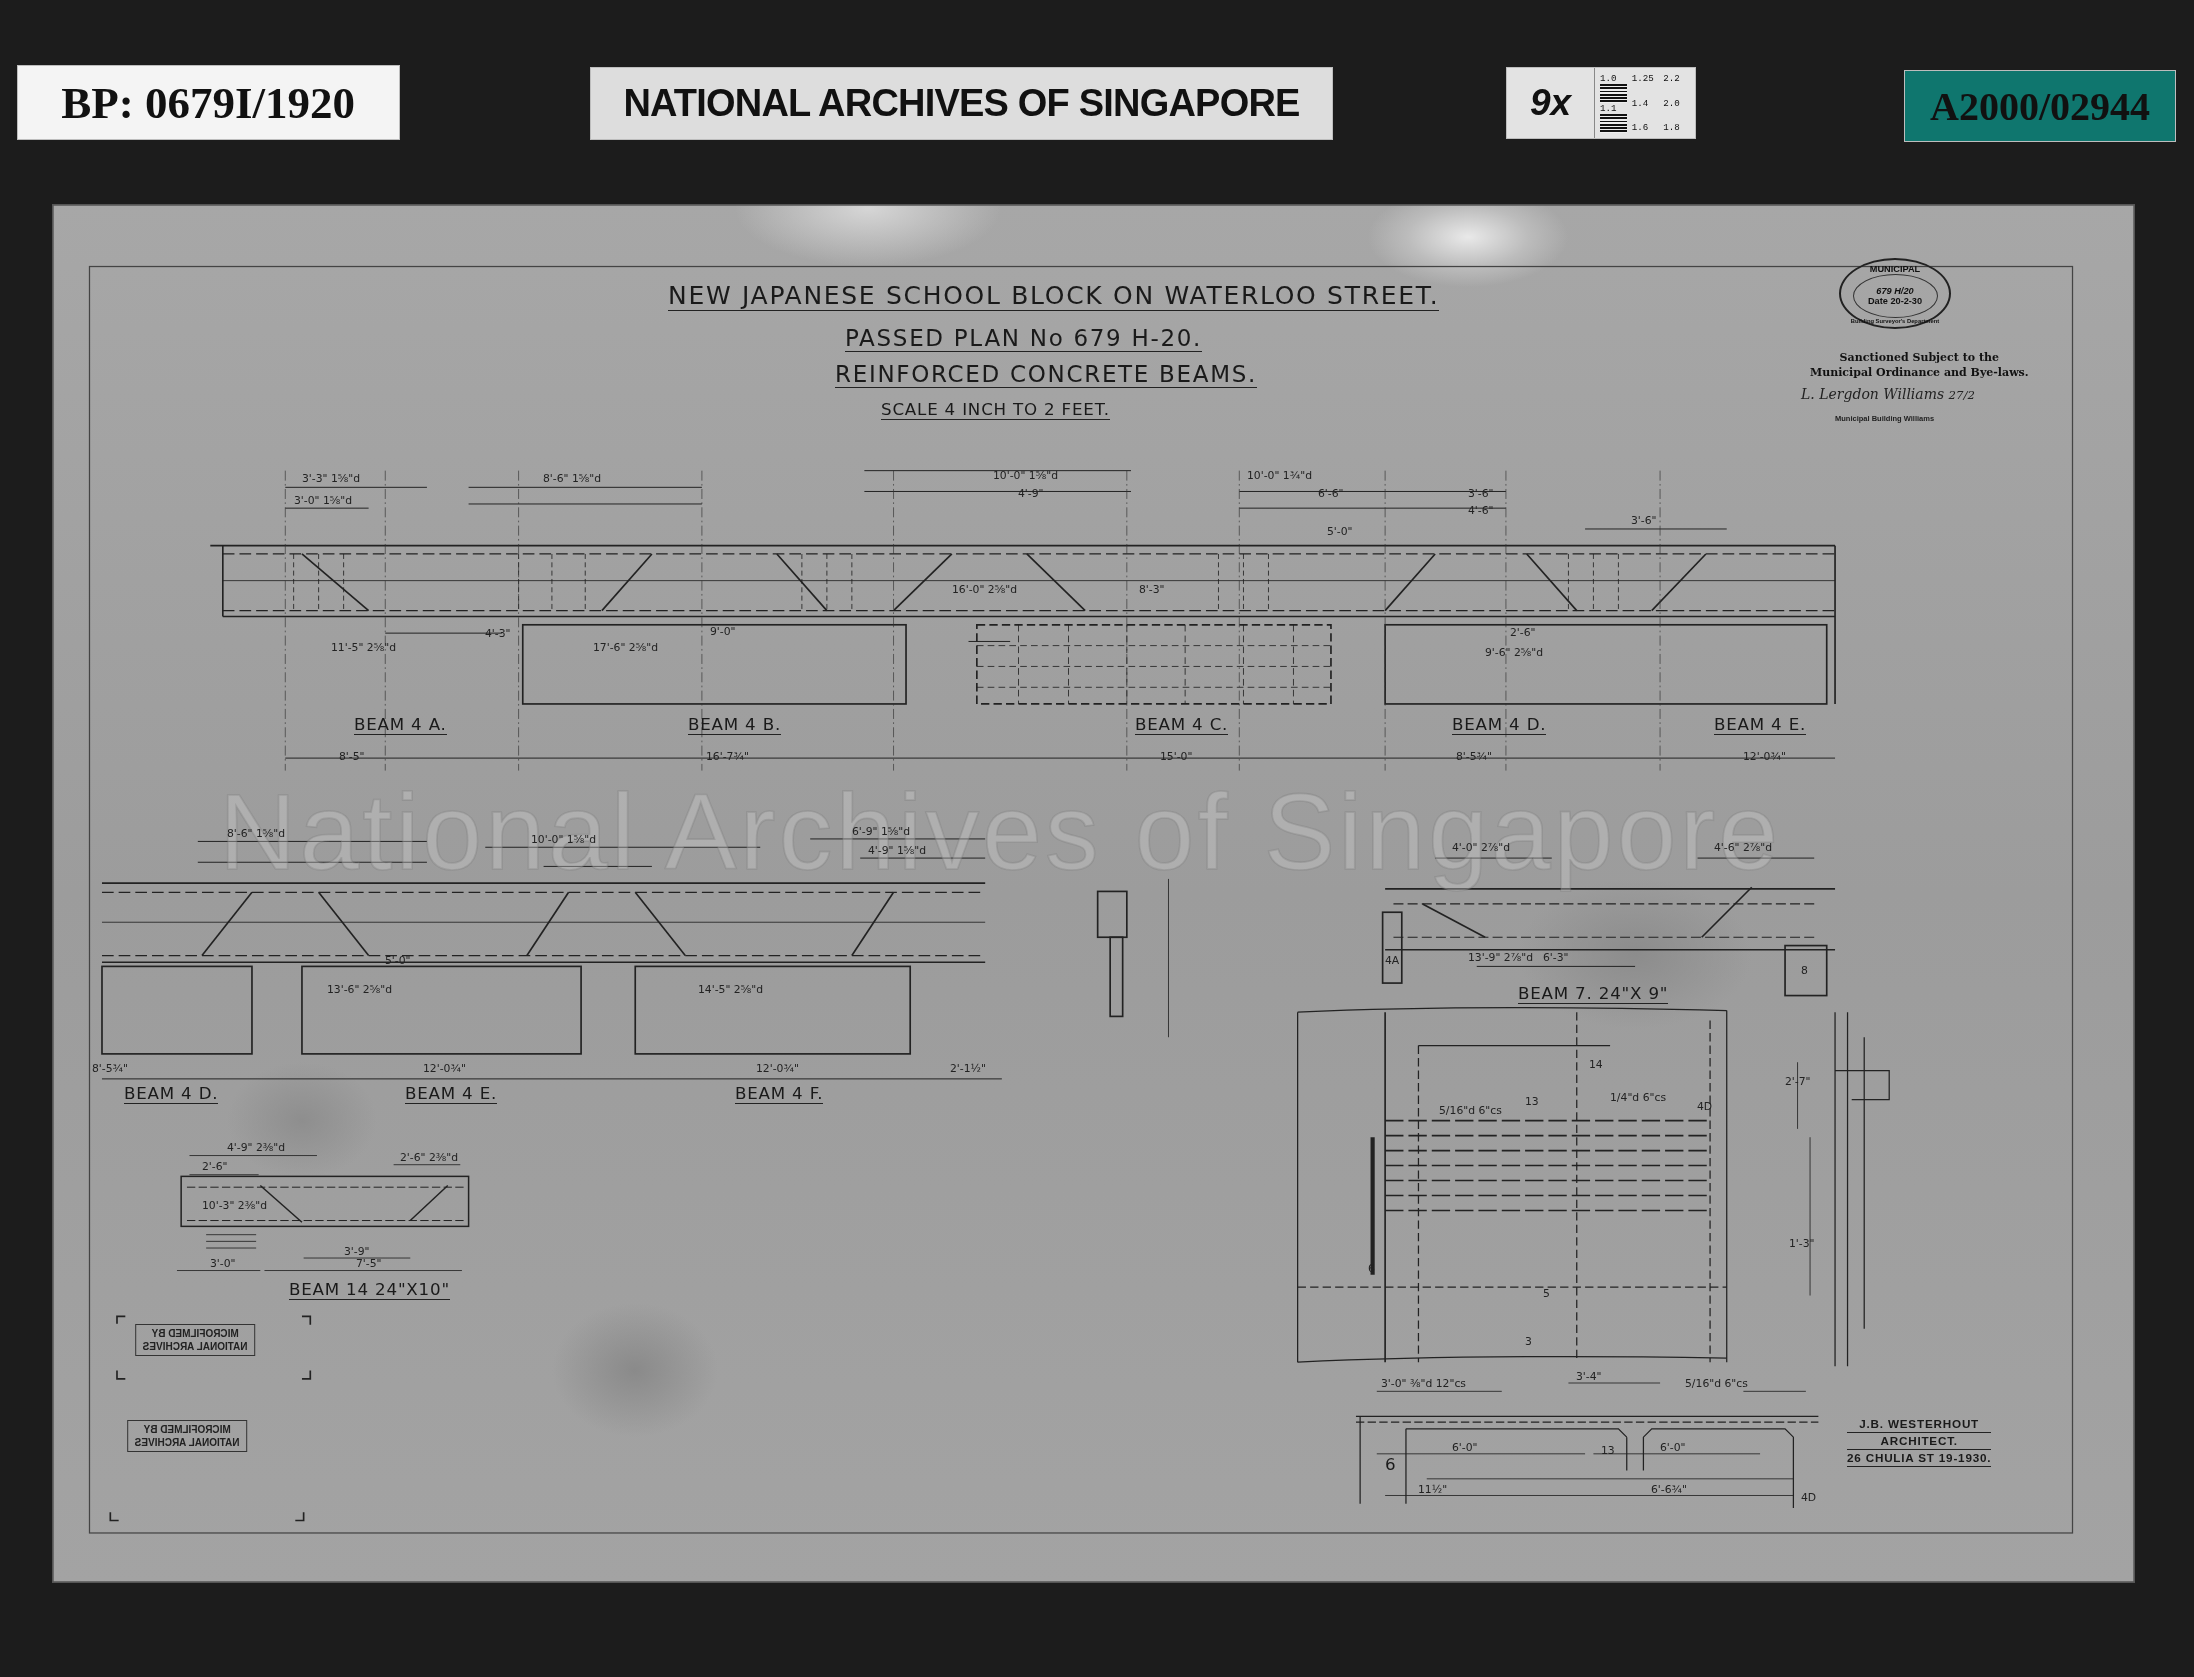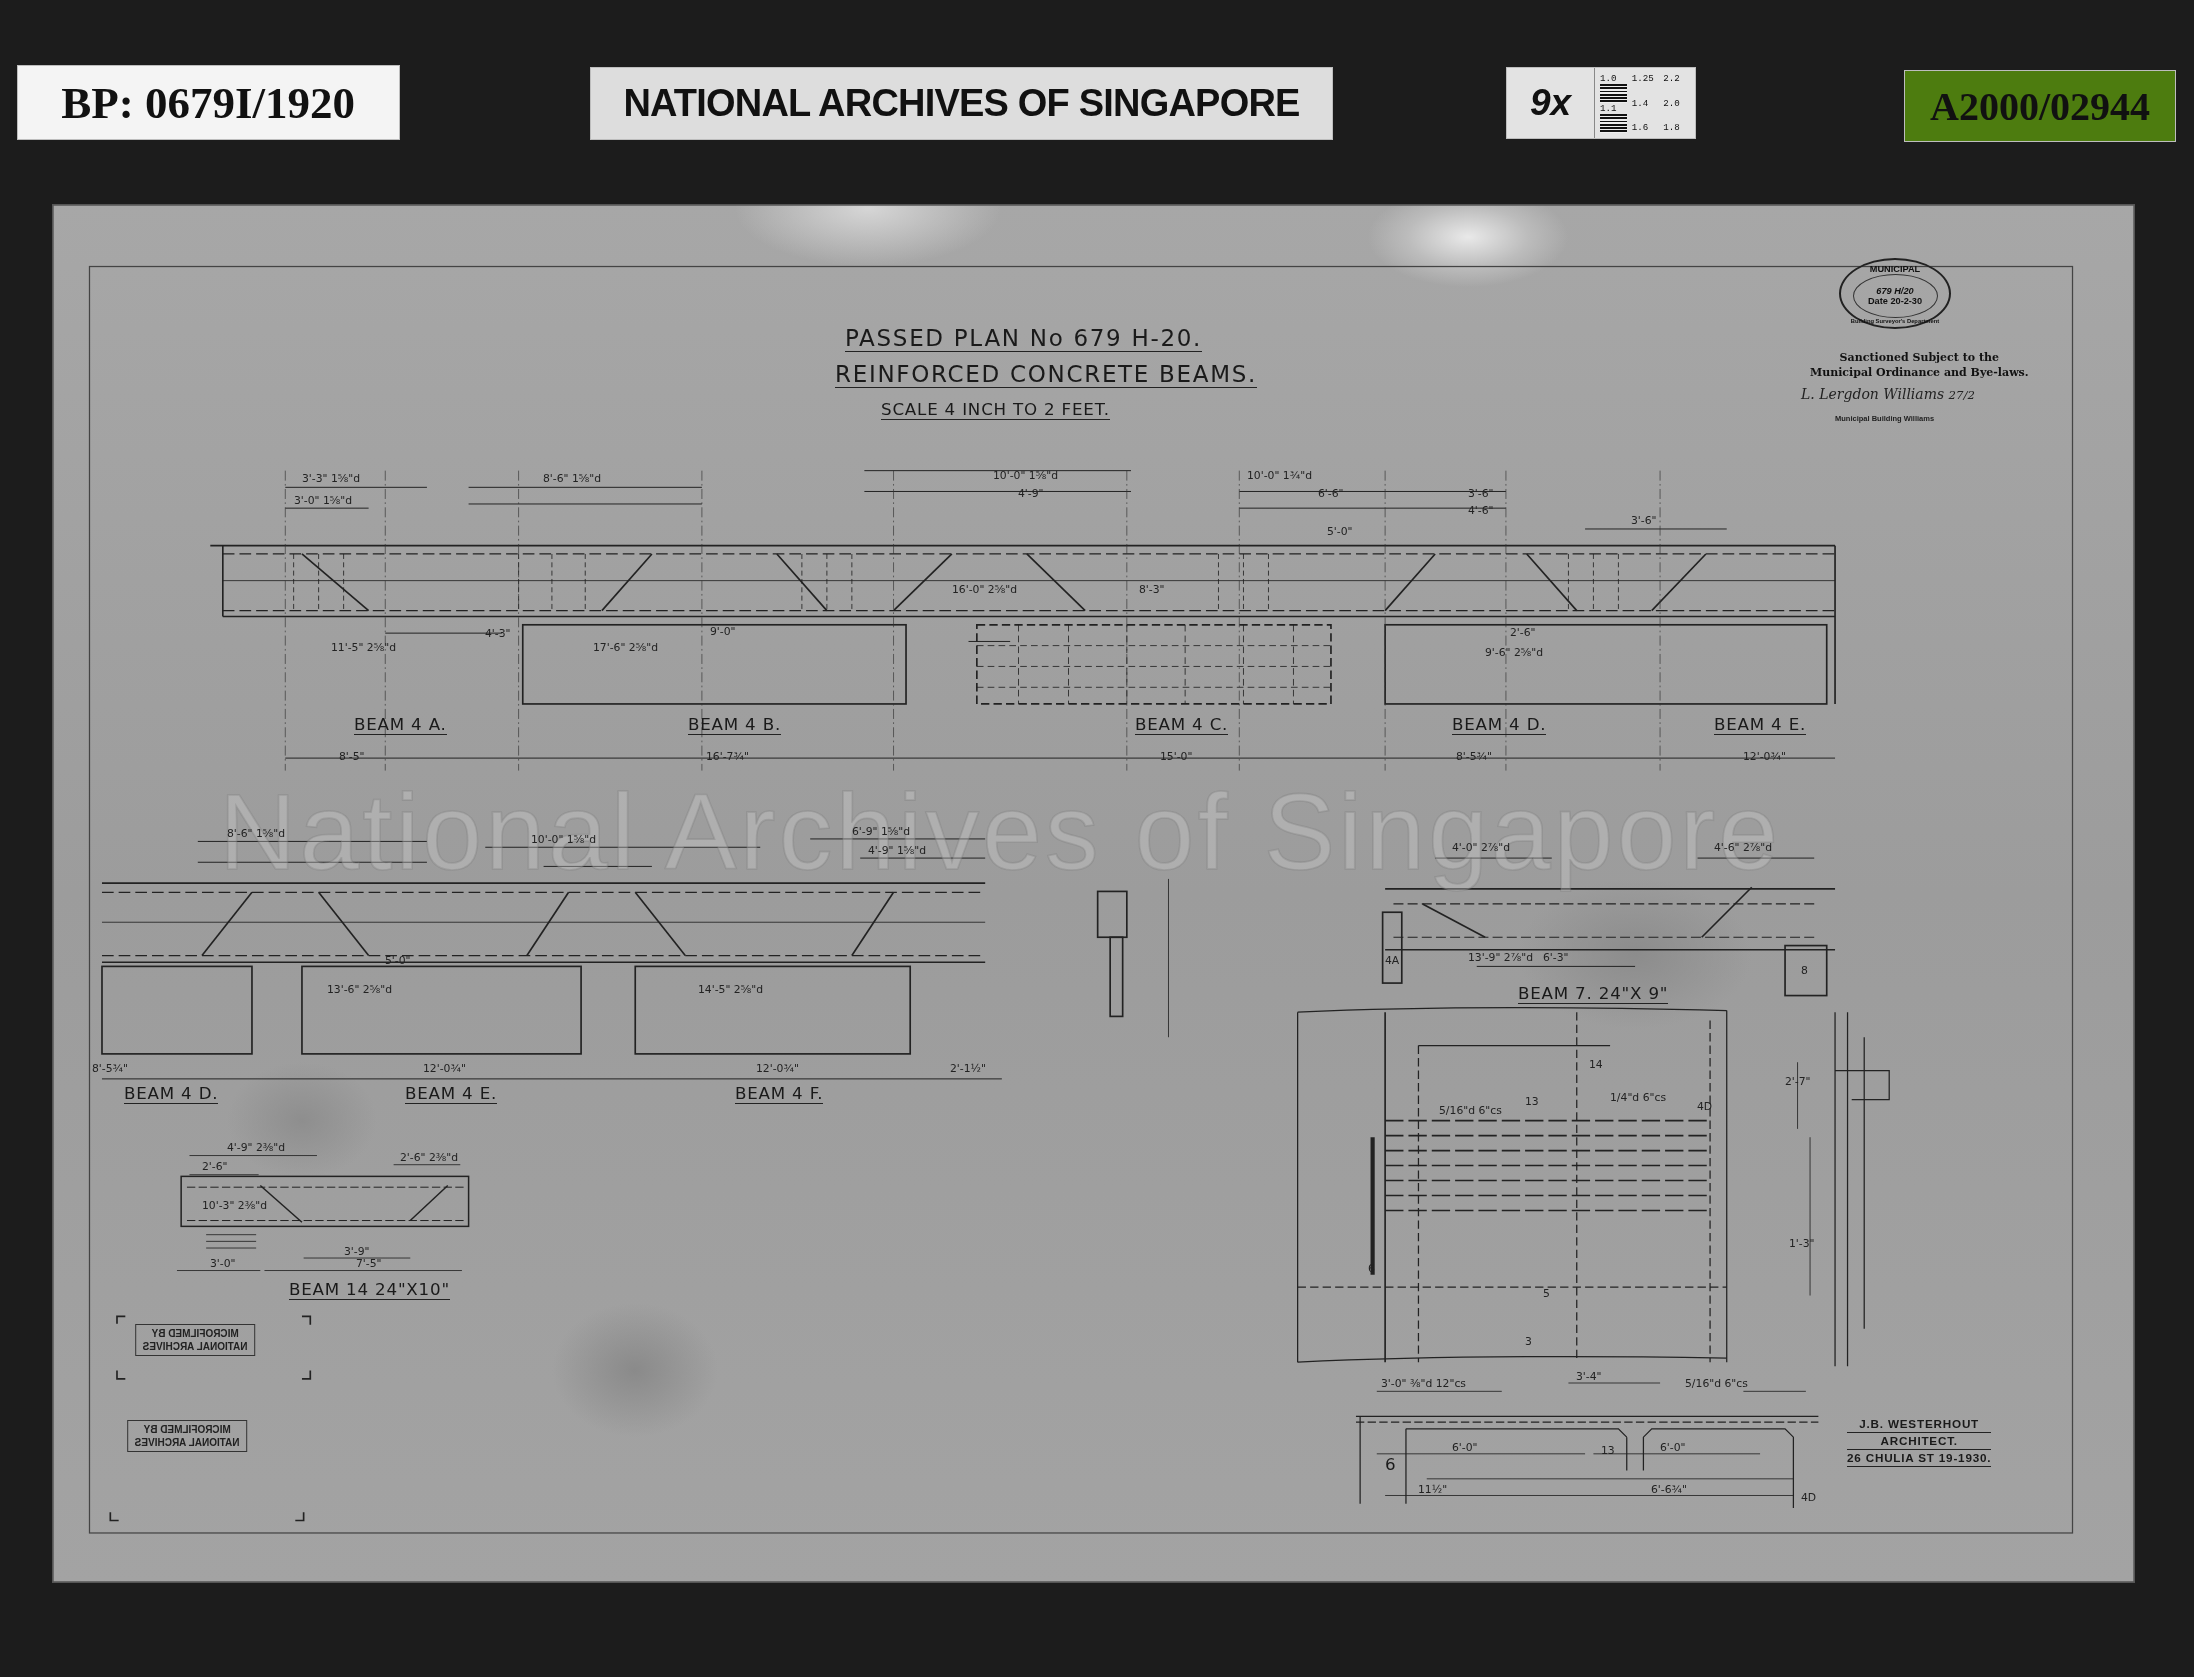--- a/index.html
+++ b/index.html
@@ -1,20 +1,20 @@
 <!DOCTYPE html>
 <html style="font-size:13.3px"><head>
 <meta charset="utf-8">
 <style>
   html,body{margin:0;padding:0;}
   body{width:2194px;height:1678px;background:#1c1c1c;position:relative;overflow:hidden;font-family:"Liberation Sans",sans-serif;}
   .label{position:absolute;background:#e9e9e9;border:1.7px solid #bdbdbd;display:flex;align-items:center;justify-content:center;color:#111;box-sizing:border-box;}
   .lbl-bp{left:16.7px;top:65px;width:383px;height:75px;font-family:"Liberation Serif",serif;font-weight:bold;font-size:45px;background:#f4f4f4;}
   .lbl-nas{left:590px;top:67px;width:743px;height:73px;font-weight:bold;font-size:38px;letter-spacing:-0.8px;background:#dddddd;}
-  .lbl-ref{left:1904px;top:70px;width:272px;height:72px;font-family:"Liberation Serif",serif;font-weight:bold;font-size:40px;background:#4d7c0f;}
+  .lbl-ref{left:1904px;top:70px;width:272px;height:72px;font-family:"Liberation Serif",serif;font-weight:bold;font-size:40px;background:#0f766e;}
   .lbl-red{left:1506px;top:67px;width:190px;height:72px;background:#e3e3e3;justify-content:flex-start;}
   .lbl-red .rx{font-weight:bold;font-style:italic;font-size:37px;width:87px;text-align:center;border-right:1.7px solid #888;height:100%;display:flex;align-items:center;justify-content:center;}
   .lbl-red .chart{flex:1;height:100%;display:flex;gap:5px;padding:5px;box-sizing:border-box;}
   .lbl-red .col{flex:1;display:flex;flex-direction:column;justify-content:space-between;font-size:9.2px;font-family:"Liberation Mono",monospace;}
   .bars{height:20px;background:repeating-linear-gradient(#111 0 1.7px,#eee 1.7px 3.3px);}
 
   .sheet{position:absolute;left:52px;top:204px;width:2083px;height:1379px;
     background:
       radial-gradient(ellipse 100px 50px at 1416px 33px,#e9e9e9 0,#bcbcbc 60%,transparent 100%),
       radial-gradient(ellipse 133px 58px at 816px 4.2px,#d6d6d6 0,transparent 100%),
@@ -261,20 +261,21 @@
         <path d="M300 1335 L310 1335 L310 1345"></path>
       <path d="M78 1400 L78 1410 L88 1410"></path>
         <path d="M300 1410 L310 1410 L310 1400"></path>
       <path d="M70 1570 L70 1580 L80 1580"></path>
         <path d="M292 1580 L302 1580 L302 1570"></path>
     </g>
   </svg>
 
   <div class="watermark">National Archives of Singapore</div>
 
+  <div class="t title1">NEW JAPANESE SCHOOL BLOCK ON WATERLOO STREET.</div>
   <div class="t title2">PASSED PLAN No 679 H-20.</div>
   <div class="t title3">REINFORCED CONCRETE BEAMS.</div>
   <div class="t title4">SCALE 4 INCH TO 2 FEET.</div>
 
   <div class="stamp">
     <span>MUNICIPAL</span>
     <div class="inner">
       <span style="font-style:italic">679 H/20</span>
       <span><span>Date</span> <span>20-2-30</span></span>
     </div>

